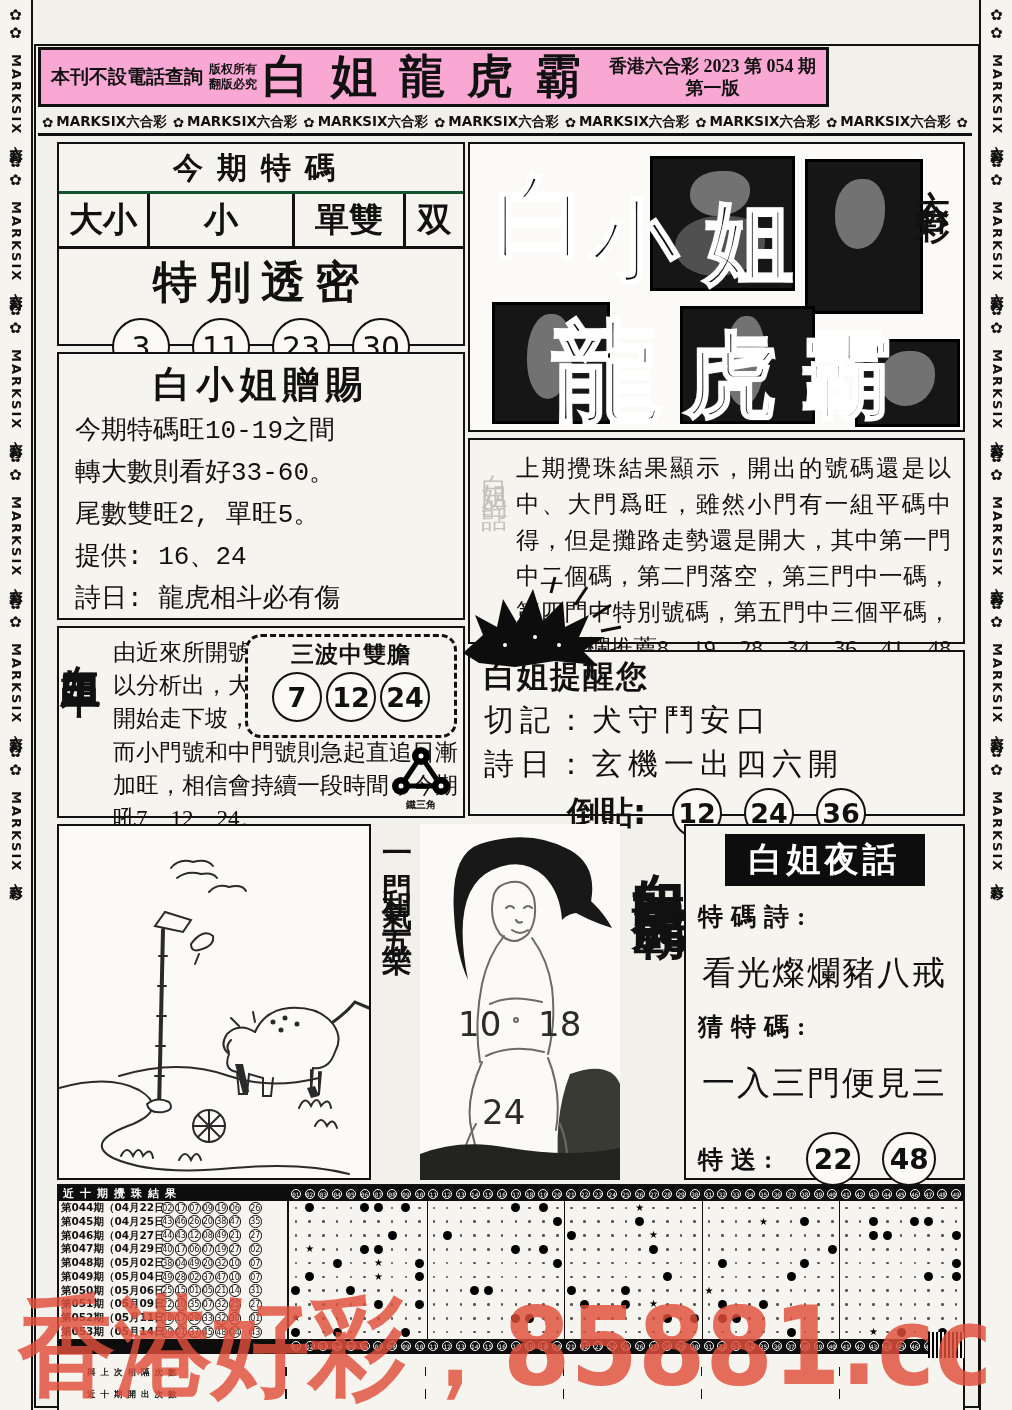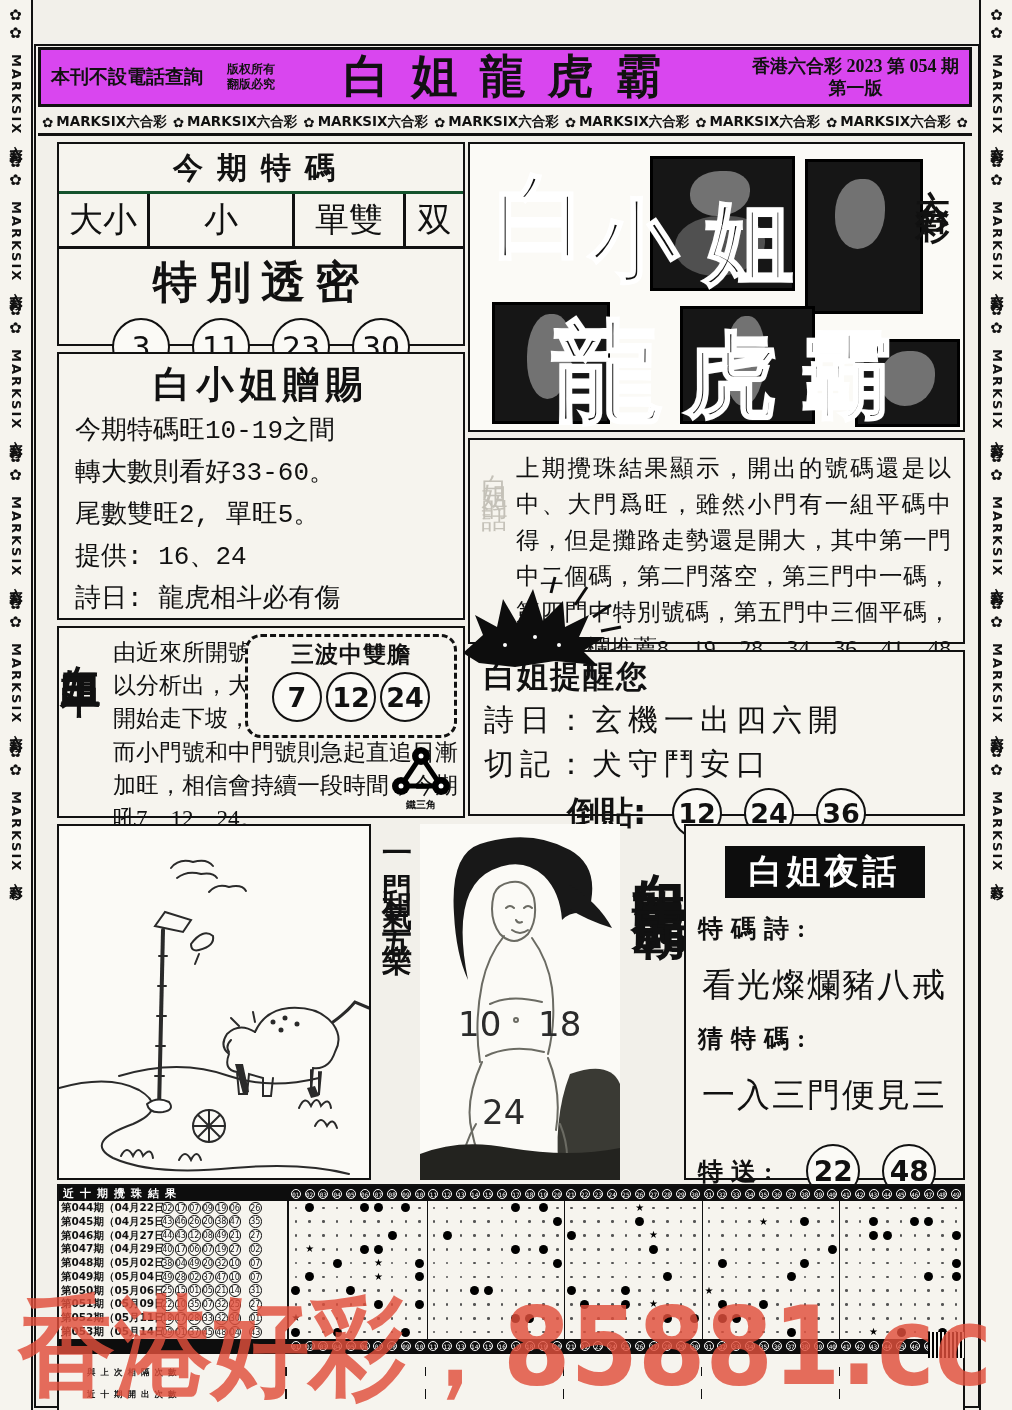--- a/index.html
+++ b/index.html
@@ -9,40 +9,40 @@
   
   .strip{position:absolute;top:0;width:31px;height:1410px;background:#f6f4ee;overflow:hidden;
          display:flex;flex-direction:column;align-items:center;}
   #strip-left{left:0;border-right:2px solid #111;}
   #strip-right{right:0;border-left:2px solid #111;}
   .strip .seg{writing-mode:vertical-rl;text-orientation:mixed;font-family:"DejaVu Sans",sans-serif;
          font-weight:bold;font-size:13px;letter-spacing:2px;color:#111;padding:6px 0;white-space:nowrap;}
   .strip .fl{font-size:15px;letter-spacing:0;}
   
   #frame{left:34px;top:44px;width:942px;height:1360px;border:2px solid #111;}
-  #header-box{left:38px;top:47px;width:934px;height:60px;border:3px solid #111;background:#d946ef;
-      display:flex;align-items:center;padding:0 10px;box-sizing:border-box;gap:24px;}
+  #header-box{left:38px;top:47px;width:791px;height:60px;border:3px solid #111;background:#f9a8d4;
+      display:flex;align-items:center;padding:0 10px;box-sizing:border-box;gap:6px;}
   #hdr-left{font-family:"DejaVu Sans",sans-serif;font-weight:bold;font-size:19px;white-space:nowrap;}
   #hdr-copy{font-size:12px;font-weight:bold;line-height:15px;white-space:nowrap;}
   #hdr-title{flex:1;text-align:center;font-size:46px;font-weight:900;letter-spacing:22px;
       font-family:"Liberation Serif",serif;white-space:nowrap;}
   #hdr-right{text-align:center;font-size:18px;font-weight:bold;line-height:22px;white-space:nowrap;}
   
   #logo-band{left:38px;top:111px;width:934px;height:25px;border-bottom:3px solid #111;
       display:flex;align-items:center;justify-content:space-between;padding:0 4px;box-sizing:border-box;
       font-family:"DejaVu Sans",sans-serif;font-weight:bold;font-size:13.5px;white-space:nowrap;overflow:hidden;}
   .band-item{display:flex;align-items:center;gap:3px;}
   
   .box{position:absolute;border:2.5px solid #111;background:#f6f4ee;box-sizing:border-box;}
   
   #special-box .ttl{font-size:30px;font-weight:900;text-align:center;letter-spacing:14px;
       border-bottom:3px solid #14532d;padding:4px 0 2px;}
   #special-cells{display:flex;border-bottom:3px solid #111;height:52px;}
   #special-cells .cell{display:flex;align-items:center;justify-content:center;font-size:34px;
-      font-weight:400;border-right:3px solid #111;}
+      font-weight:700;border-right:3px solid #111;}
   #special-cells .cell:last-child{border-right:none;}
   #special-sub{font-size:44px;font-weight:900;text-align:center;letter-spacing:10px;margin-top:4px;}
   .circ-row{display:flex;justify-content:center;align-items:center;gap:22px;margin-top:6px;}
   .circle{display:flex;align-items:center;justify-content:center;border:2.5px solid #111;
       border-radius:50%;font-family:"DejaVu Sans",sans-serif;background:#fbfaf6;}
   .c56 .circle{width:54px;height:54px;font-size:30px;}
   .c44 .circle{width:46px;height:46px;font-size:27px;font-weight:bold;}
   .c48 .circle{width:50px;height:50px;font-size:28px;font-weight:bold;}
   
   #gift-box .ttl{font-size:37px;font-weight:900;text-align:center;letter-spacing:6px;padding-top:6px;}
@@ -81,21 +81,21 @@
   #remind-foot .lbl{font-size:33px;font-weight:900;font-family:"DejaVu Sans",sans-serif;}
   
   #cartoon-box{background:#fbfaf6;}
   #mid-phrase{writing-mode:vertical-rl;text-orientation:upright;font-size:30px;letter-spacing:14px;
       font-weight:bold;}
   #photo-panel{background:#fbfaf6;overflow:hidden;}
   .photo-num{position:absolute;font-size:34px;color:#2b2b2b;font-family:"DejaVu Sans",sans-serif;}
   #mid-title{writing-mode:vertical-rl;text-orientation:upright;font-size:56px;font-weight:900;
       letter-spacing:8px;font-family:"DejaVu Sans",sans-serif;}
   
-  #night-box{padding:18px 12px;}
+  #night-box{padding:6px 12px;}
   #night-title{background:#0d0d0d;color:#fff;font-size:34px;font-weight:900;text-align:center;
       letter-spacing:4px;width:200px;margin:2px auto 10px;font-family:"DejaVu Sans",sans-serif;padding:3px 0;}
   #night-box .lbl{font-size:25px;font-weight:900;letter-spacing:8px;margin-top:14px;}
   #night-box .poem{font-size:33px;letter-spacing:2px;margin:18px 0 6px;text-align:center;white-space:nowrap;}
   #night-foot{display:flex;align-items:center;gap:26px;margin-top:26px;}
   #night-foot .lbl{margin-top:0;}
   
   #results{left:57px;top:1184px;width:908px;background:#f6f4ee;border:2px solid #111;box-sizing:border-box;}
   .band{display:flex;height:15px;background:#0d0d0d;color:#fff;align-items:center;overflow:hidden;}
   .band .bleft{width:226px;font-size:11px;font-weight:bold;letter-spacing:6px;padding-left:4px;
@@ -311,22 +311,22 @@
       <g fill="#fff">
           <circle cx="50" cy="70" r="2"></circle>
           <circle cx="80" cy="62" r="2"></circle>
           <circle cx="104" cy="70" r="2"></circle>
         </g>
     </svg>
   </div>
 
   <div class="box" id="remind-box" style="left:468px;top:650px;width:497px;height:166px;">
     <div class="ttl">白姐提醒您</div>
+    <div class="ln">切記：犬守鬥安口</div>
     <div class="ln">詩日：玄機一出四六開</div>
-    <div class="ln">切記：犬守鬥安口</div>
     <div id="remind-foot">
       <span class="lbl">倒貼:</span>
       <span class="circ-row c44" style="margin-top:0;">
           <span class="circle">12</span>
           <span class="circle">24</span>
           <span class="circle">36</span>
         </span>
     </div>
   </div>
 

